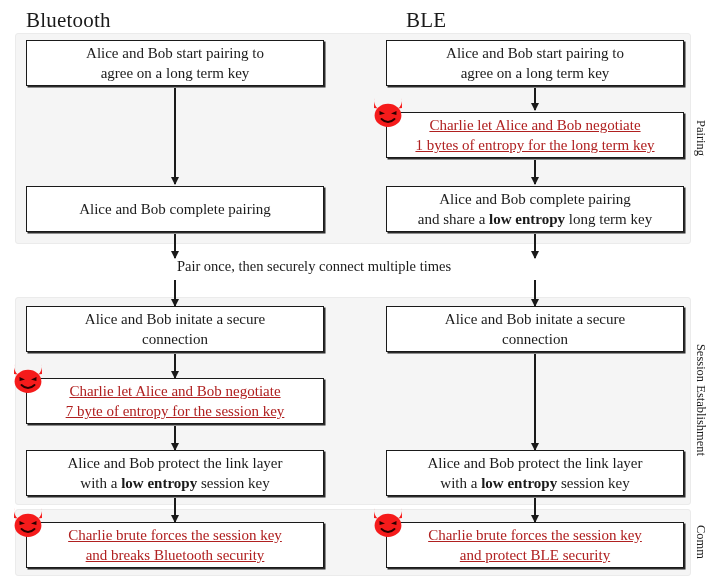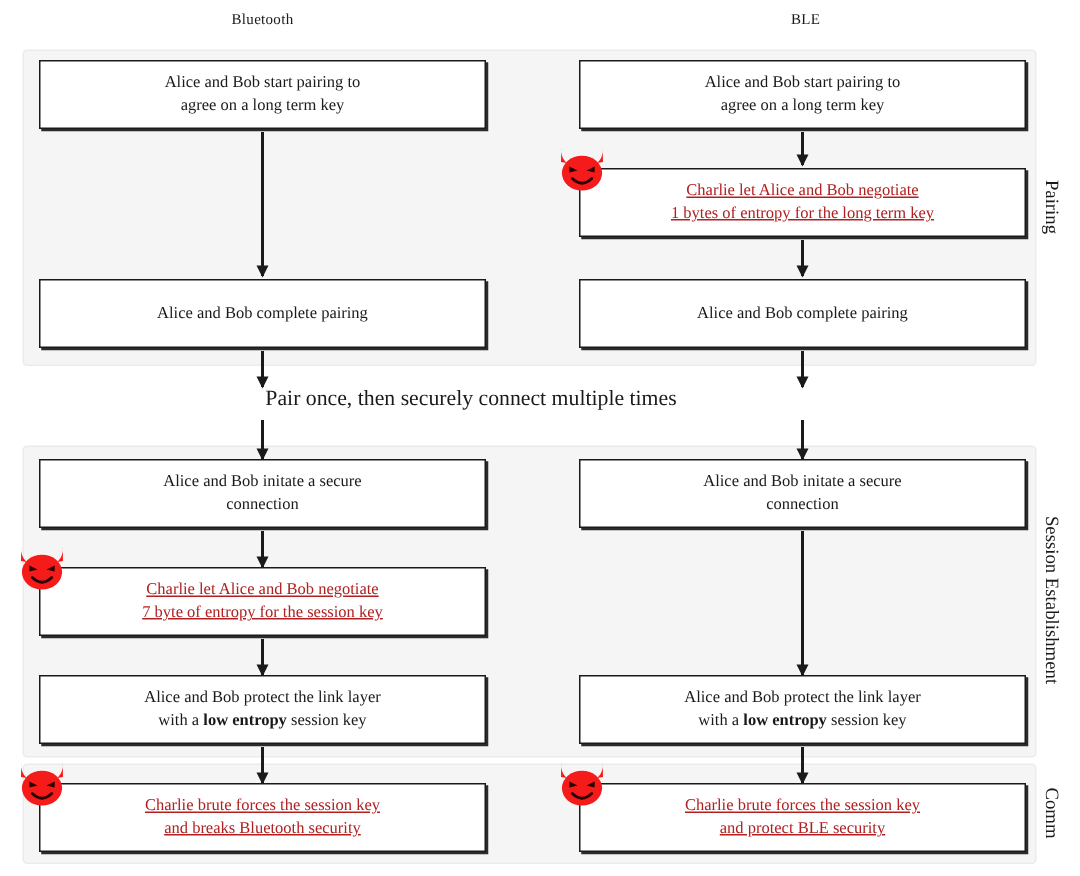--- a/index.html
+++ b/index.html
@@ -19,28 +19,28 @@
   #stage {
     position: absolute;
     left: 0; top: 0;
     width: 720px;
     height: 584px;
   }
 
   
   .col-header {
     position: absolute;
-    font-size: 10px;
-    text-align: center;
+    font-size: 21px;
+    text-align: left;
     white-space: nowrap;
     color: #1a1a1a;
     letter-spacing: .2px;
   }
   #hdr-left  { left: 26px;  top: 8px;  width: 298px; }
-  #hdr-right { left: 388px; top: 8px;  width: 298px; }
+  #hdr-right { left: 406px; top: 8px;  width: 298px; }
 
   
   .phase-panel {
     position: absolute;
     background: #f5f5f5;
     border: 1px solid #ebebeb;
     border-radius: 3px;
     box-sizing: border-box;
   }
   #panel-pairing  { left: 15px; top: 33px;  width: 676px; height: 211px; }
@@ -71,21 +71,21 @@
   .box {
     position: absolute;
     box-sizing: border-box;
     background: #ffffff;
     border: 1.6px solid #1a1a1a;
     box-shadow: 1.5px 1.5px 0 0 #2b2b2b;
     display: flex;
     align-items: center;
     justify-content: center;
     text-align: center;
-    font-size: 11px;
+    font-size: 15px;
     line-height: 1.35;
     padding: 2px 6px;
   }
   .box .line { display: block; }
   .box.evil { color: #b02020; text-decoration: underline; }
   .box.evil .line { color: #b02020; }
   .emph { font-weight: bold; }
 
   
   .arrow {
@@ -179,20 +179,21 @@
       <path d="M25.5 15.0 L20.0 17.6 L25.4 19.0 Z" fill="#2a0000"></path>
       <path d="M10.5 23.0 Q17 29.2 23.5 23.0" stroke="#2a0000" stroke-width="1.9" fill="none" stroke-linecap="round"></path>
     </svg>
   </div>
 
   <div class="arrow" style="left:534px; top:160px; height:24px;"></div>
 
   <div class="box" id="ble-pair-done" style="left:386px; top:186px; width:298px; height:46px;">
     <span>
       <span class="line">Alice and Bob complete pairing</span>
+      <span class="line"><span>and share a </span><b class="emph">low entropy</b><span> long term key</span></span>
     </span>
   </div>
 
   <div class="arrow" style="left:534px; top:234px; height:24px;"></div>
 
   <div id="mid-caption">Pair once, then securely connect multiple times</div>
 
   <div class="arrow" style="left:174px; top:280px; height:26px;"></div>
   <div class="arrow" style="left:534px; top:280px; height:26px;"></div>
 

